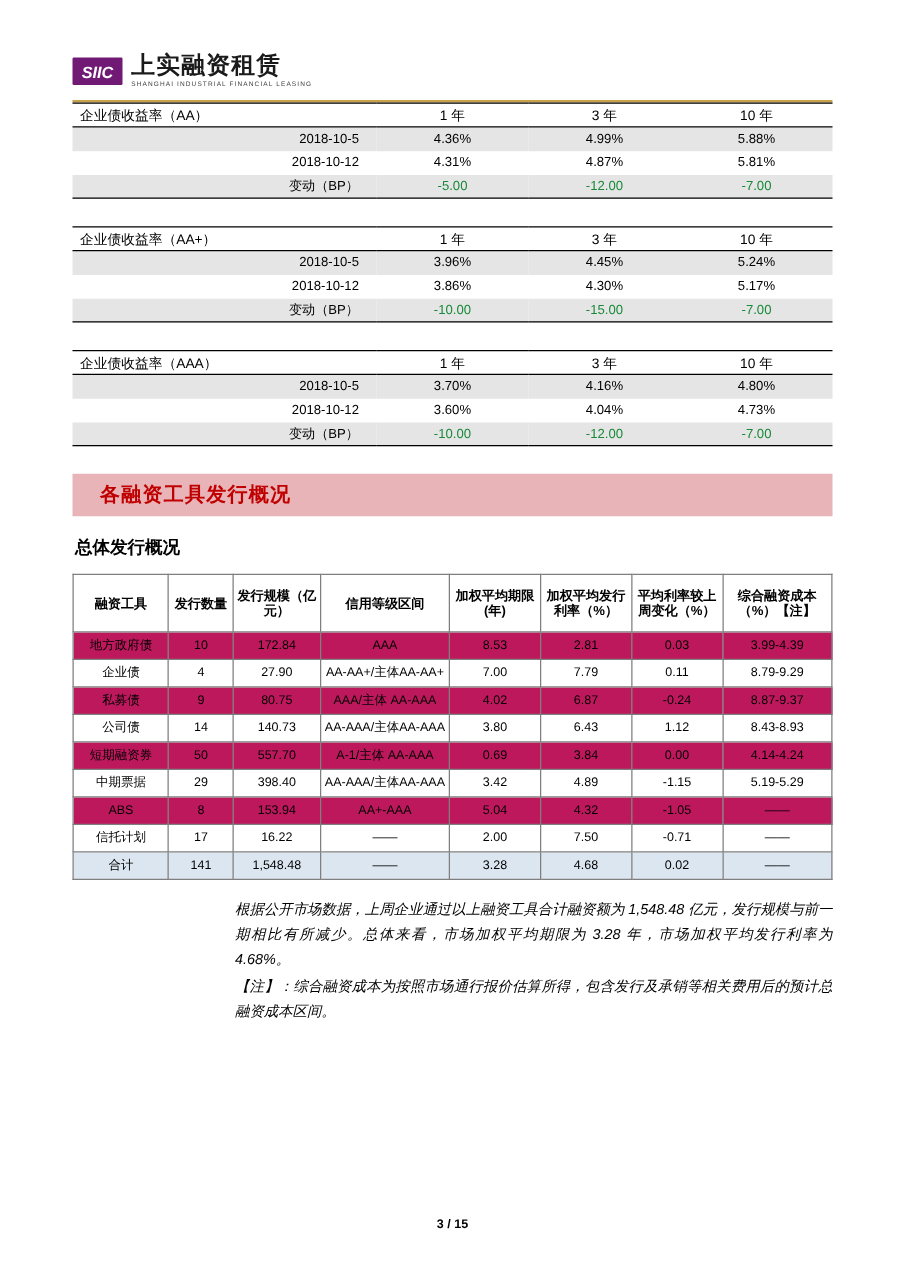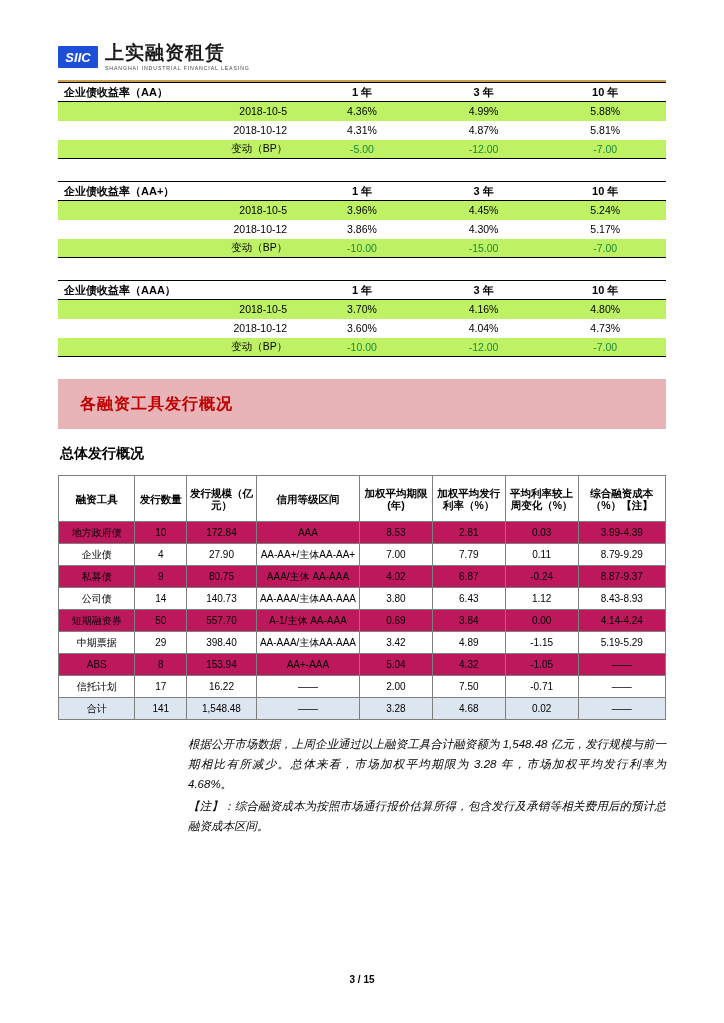--- a/index.html
+++ b/index.html
@@ -23,21 +23,21 @@
   
   .logo-row {
     display: flex;
     align-items: center;
     height: 34px;
     margin-bottom: 6px;
   }
   .logo-mark {
     width: 40px;
     height: 22px;
-    background: #1d4ed8;
+    background: #701a75;
     color: #fff;
     font-size: 13px;
     font-weight: bold;
     font-style: italic;
     display: flex;
     align-items: center;
     justify-content: center;
     letter-spacing: 0px;
     border-radius: 1px;
   }
@@ -72,35 +72,35 @@
   table.yield td {
     height: 19px;
     font-size: 10.5px;
     text-align: center;
     vertical-align: middle;
     border: none;
   }
   table.yield tr.head td {
     border-top: 1.2px solid #000;
     border-bottom: 1.2px solid #000;
-    font-weight: bold;
+    font-weight: normal;
     font-size: 11px;
   }
   table.yield tr.head td.label { text-align: left; padding-left: 6px; }
-  table.yield tr.shade td { background: #bef264; }
+  table.yield tr.shade td { background: #e5e5e5; }
   table.yield tr.last td { border-bottom: 1.2px solid #000; }
   table.yield td.rowlabel { text-align: right; padding-right: 14px; }
   .chg { color: #1a8a3a; }
   td.col0 { width: 40%; }
   td.col1, td.col2, td.col3 { width: 20%; }
 
   
   .banner {
     background: #e8b4b8;
-    height: 50px;
+    height: 34px;
     display: flex;
     align-items: center;
     padding-left: 22px;
     margin-top: 8px;
     margin-bottom: 16px;
   }
   .banner-text {
     color: #c00000;
     font-size: 16px;
     font-weight: bold;

